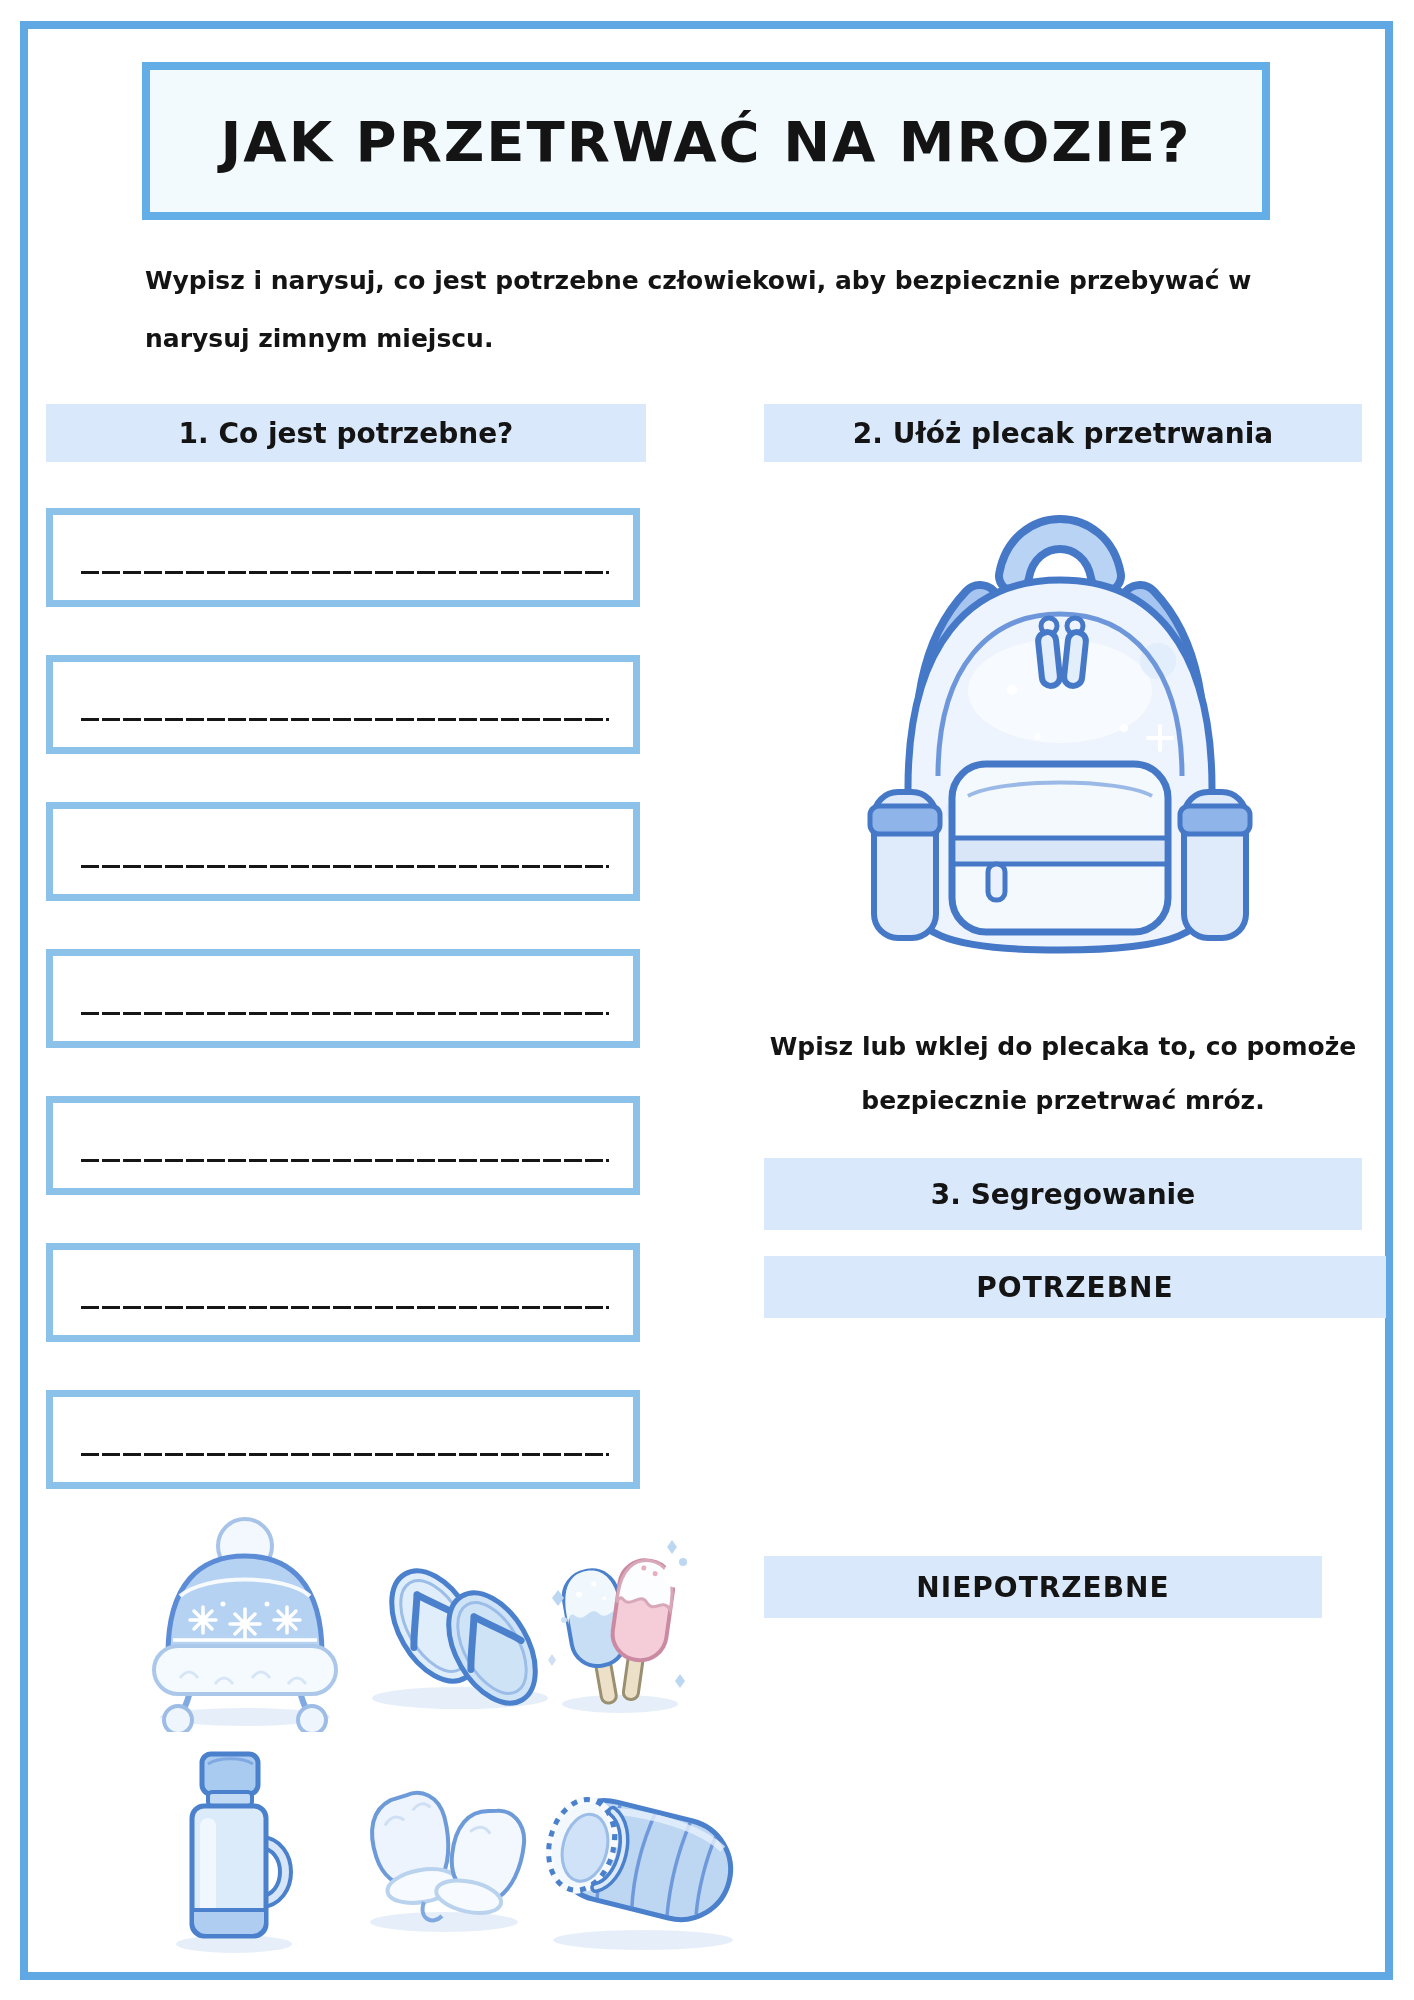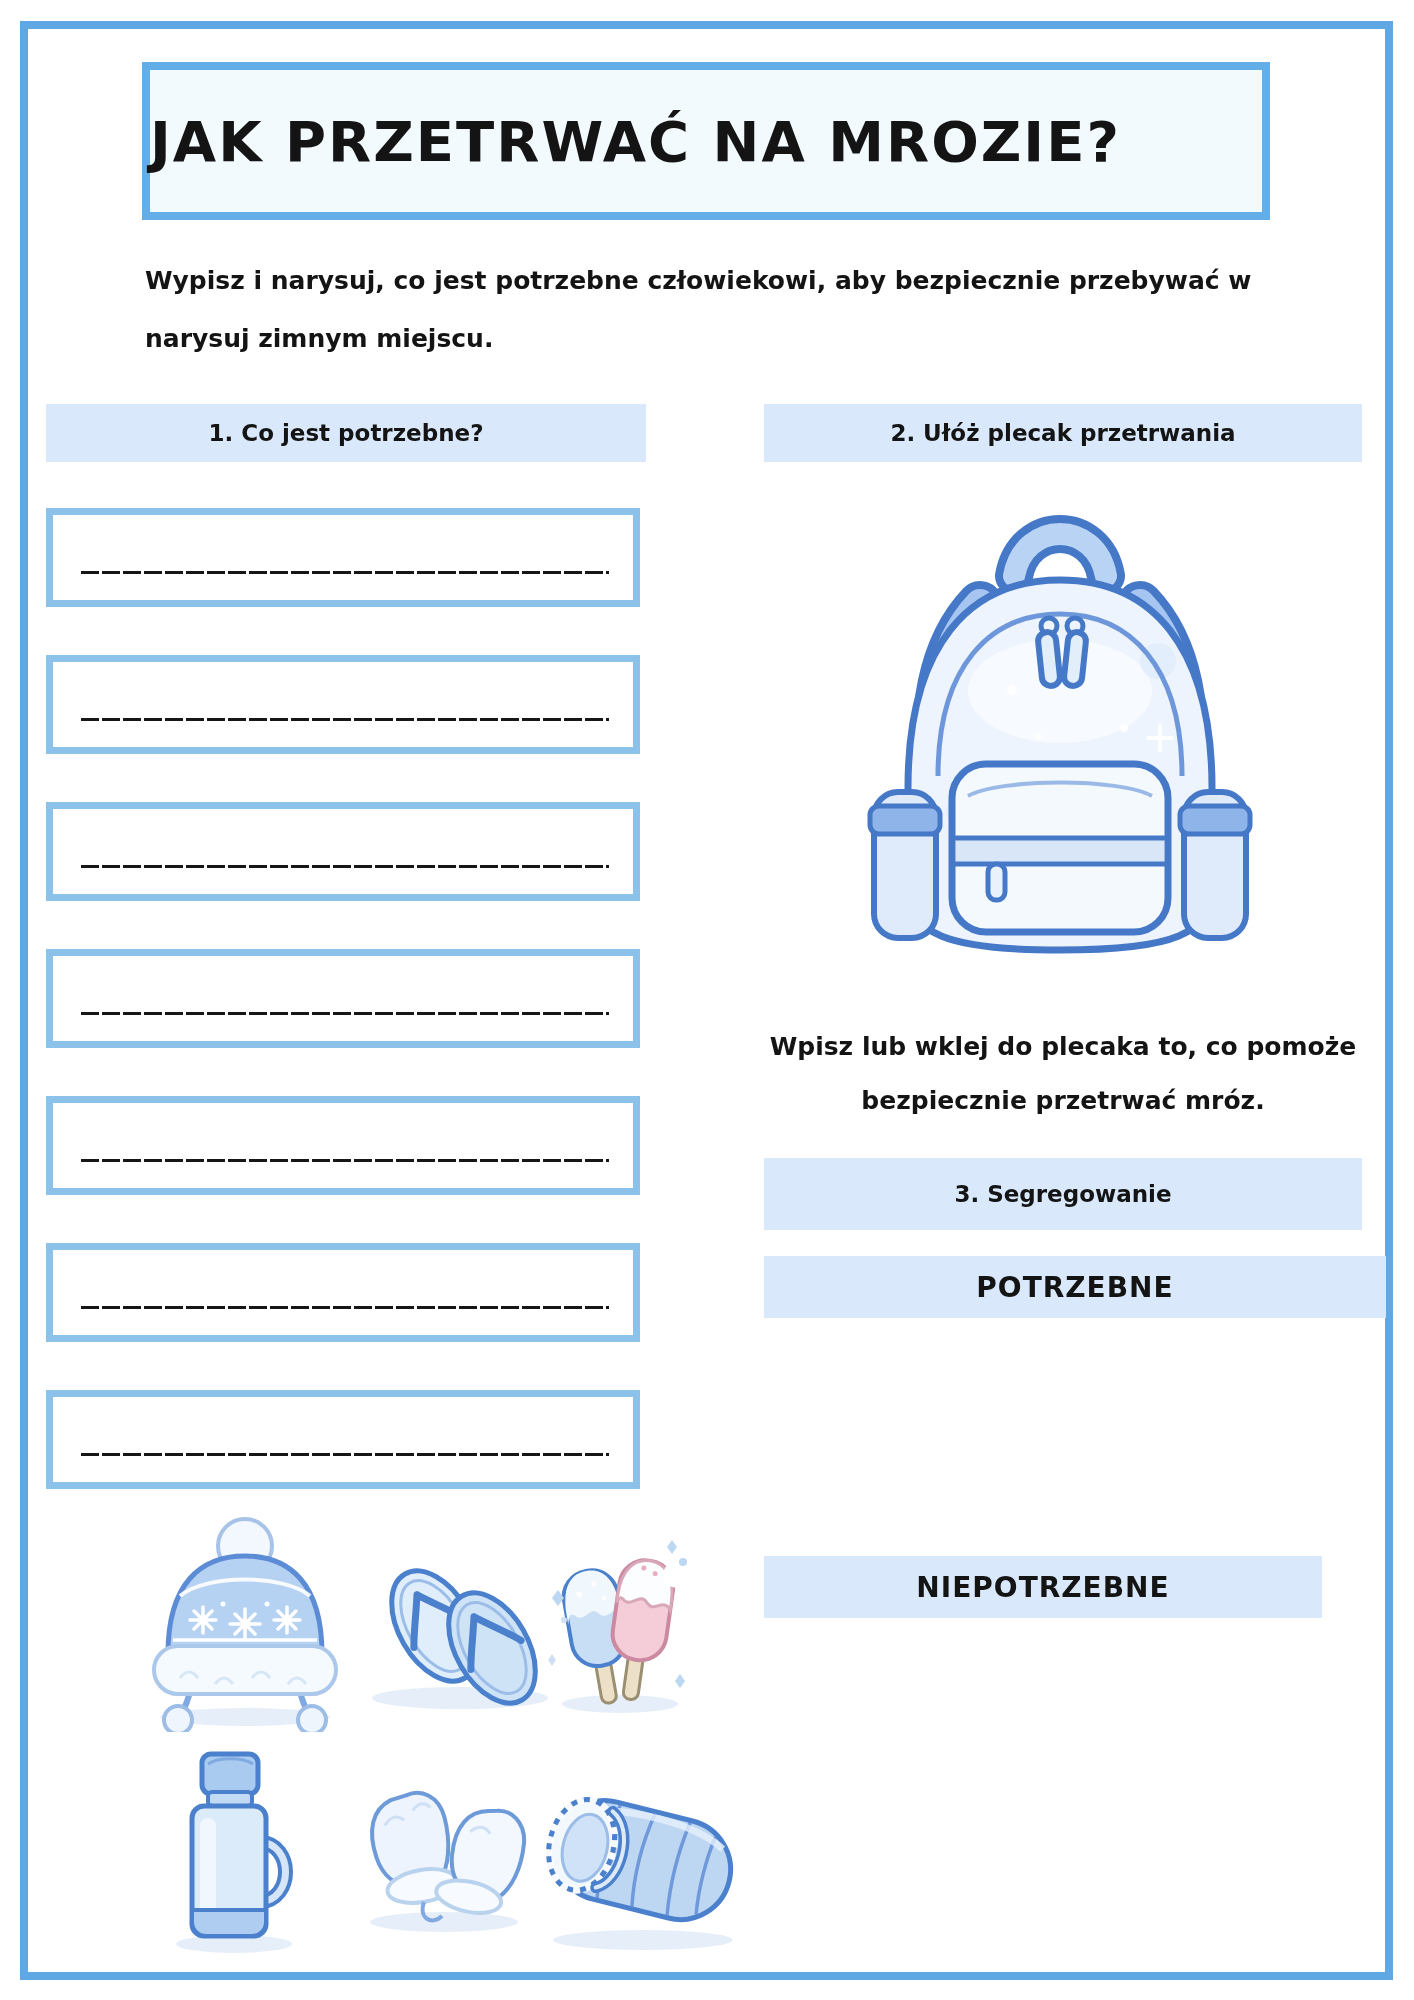--- a/index.html
+++ b/index.html
@@ -8,32 +8,32 @@
     font-family:"DejaVu Sans", sans-serif;color:#141414;overflow:hidden;
   }
   .abs{position:absolute;box-sizing:border-box;}
   .outer-frame{
     left:20px;top:21px;width:1373px;height:1959px;
     border:8px solid #5fa8e3;background:transparent;
   }
   .title-box{
     left:142px;top:62px;width:1128px;height:158px;
     background:#f2fafe;border:8px solid #64aee8;
-    display:flex;align-items:center;justify-content:flex-start;
+    display:flex;align-items:center;justify-content:center;
   }
   .title-text{
     font-size:56px;font-weight:bold;letter-spacing:2px;white-space:nowrap;
   }
   .intro{
     left:145px;top:252px;width:1140px;
     font-size:25px;font-weight:bold;line-height:58px;
   }
   .band{
     background:#d9e8fa;display:flex;align-items:center;justify-content:center;
-    font-weight:bold;font-size:23px;
+    font-weight:bold;font-size:28px;
   }
   .band-1{left:46px;top:404px;width:600px;height:58px;}
   .band-2{left:764px;top:404px;width:598px;height:58px;}
   .band-3{left:764px;top:1158px;width:598px;height:72px;}
   .band-needed{left:764px;top:1256px;width:622px;height:62px;font-size:28px;letter-spacing:1px;}
   .band-notneeded{left:764px;top:1556px;width:558px;height:62px;font-size:28px;letter-spacing:1px;}
   .answer-list{left:46px;top:508px;width:594px;}
   .answer-box{
     position:relative;box-sizing:border-box;width:594px;height:99px;
     border:7px solid #8cc2ea;background:#ffffff;margin-bottom:48px;

